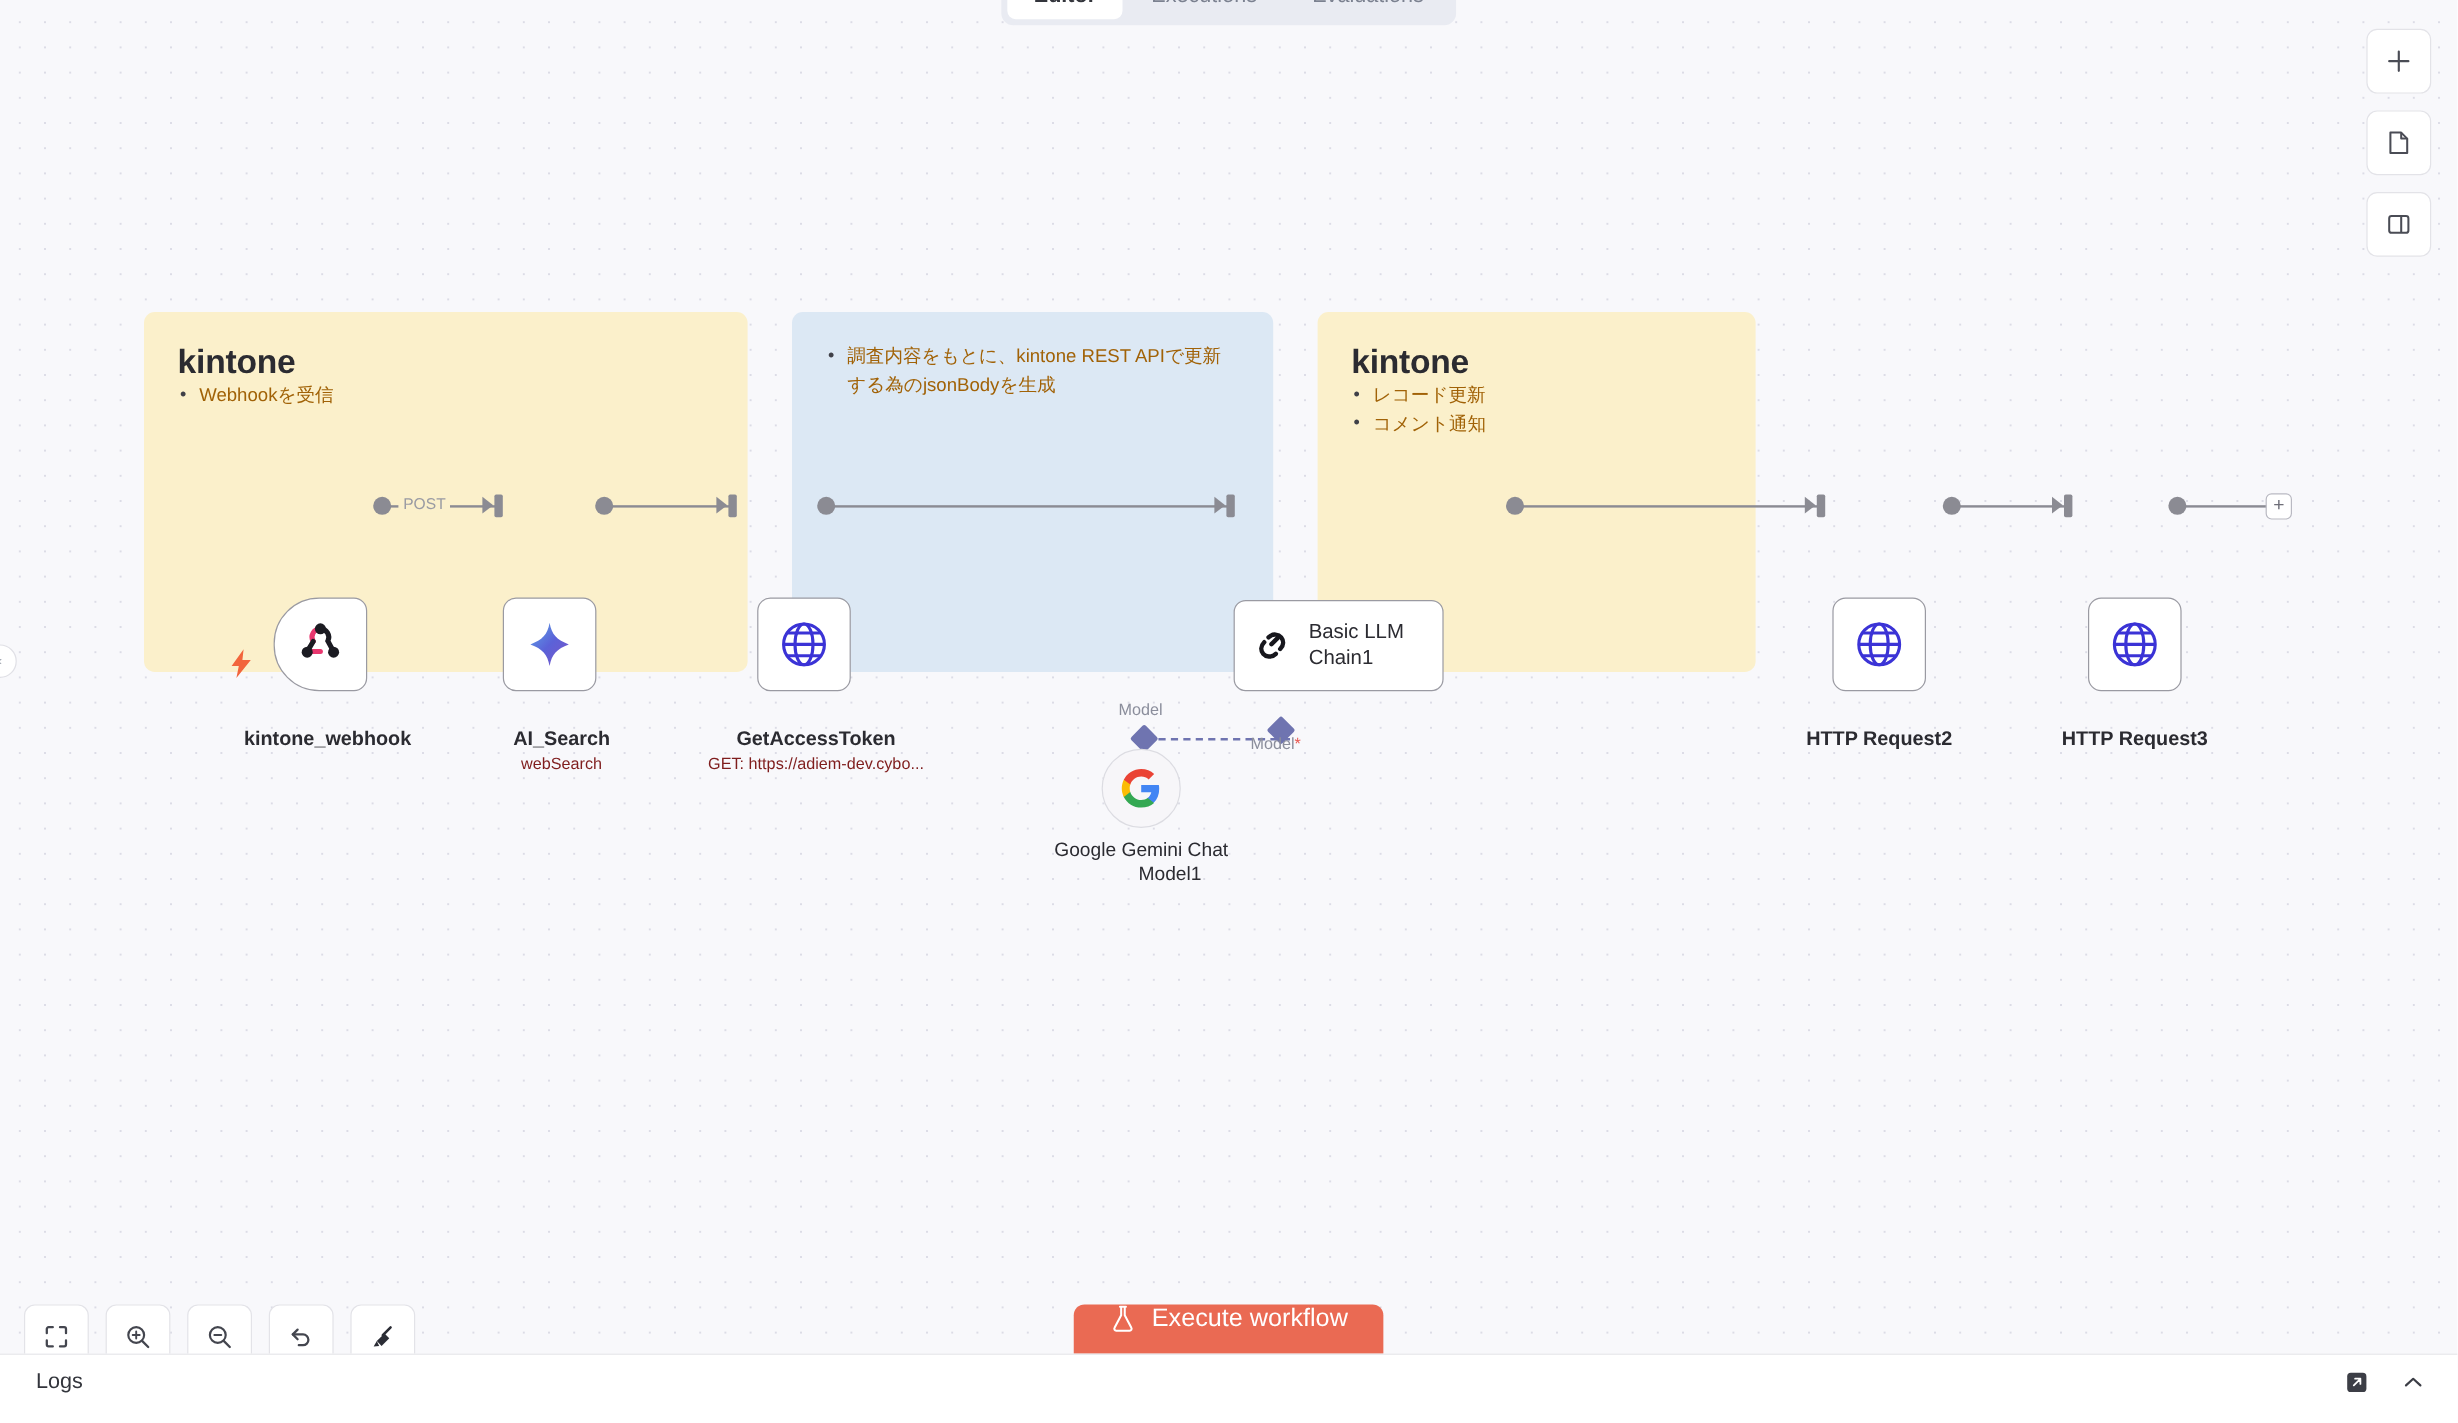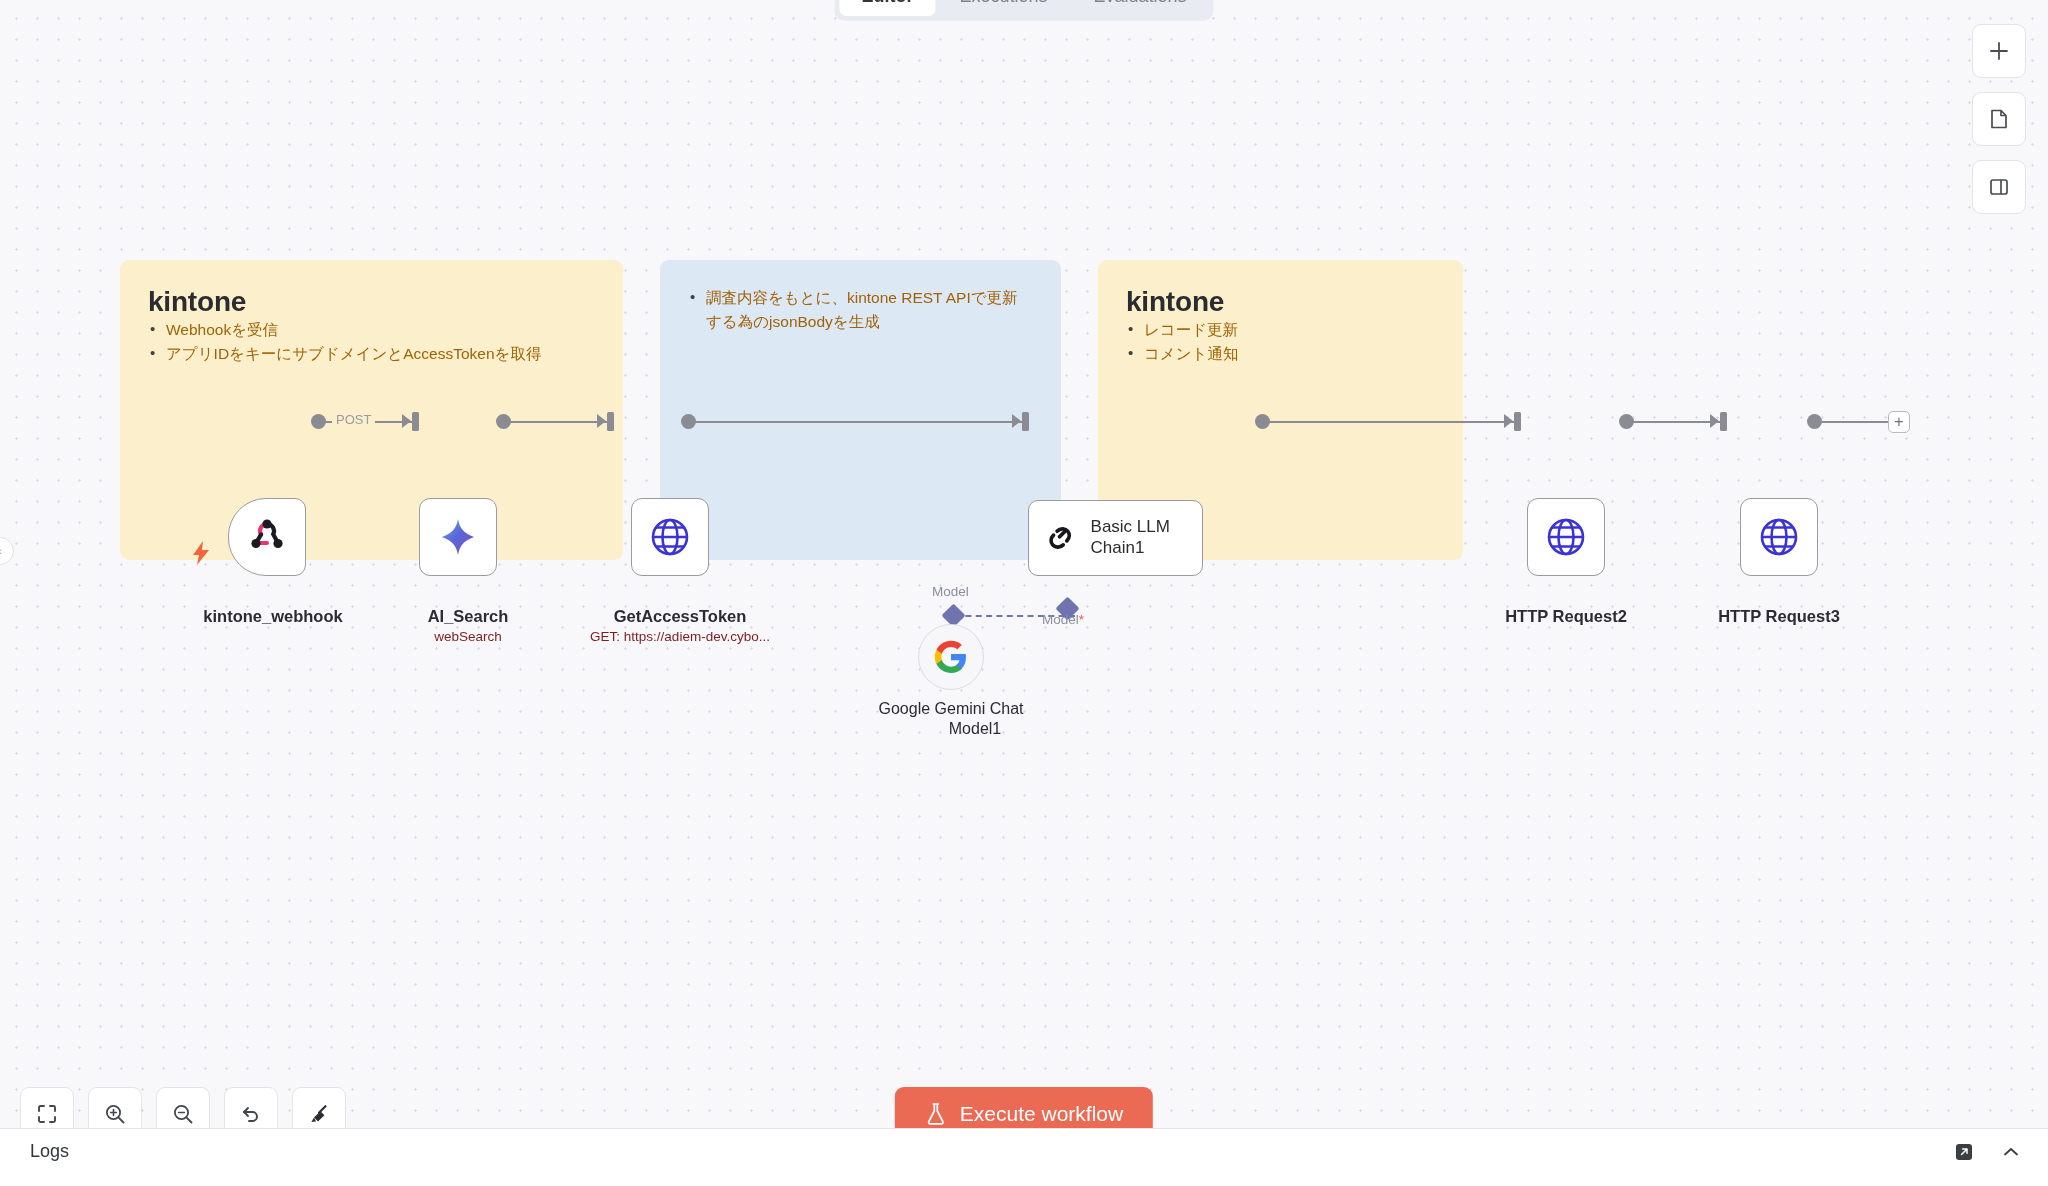--- a/index.html
+++ b/index.html
@@ -159,21 +159,21 @@
     width: 54px; height: 54px; background: #fff;
     border: 1px solid #e3e3e8; border-radius: 9px;
     display: flex; align-items: center; justify-content: center;
     color: #44464f;
   }
 
   
   .execute-btn {
     position: absolute; left: 50%; transform: translateX(-50%);
     bottom: 45px; height: 54px; background: #ea6a53;
-    border-radius: 9px; display: flex; align-items: center;
+    border-radius: 9px; display: flex; align-items: flex-start;
     gap: 13px; padding: 0 30px; z-index: 30;
     color: #fff; font-size: 21px; font-weight: 500;
   }
 
   
   .logs-bar {
     position: absolute; left: 0; bottom: 12px; width: 2048px; height: 46px;
     background: #fff; border-top: 1px solid #e6e6ea;
     display: flex; align-items: center; z-index: 50;
   }
@@ -217,21 +217,20 @@
         <rect x="3" y="4" width="16" height="14" rx="2" fill="none" stroke="#4a4c55" stroke-width="1.7"></rect>
         <path d="M13 4v14" stroke="#4a4c55" stroke-width="1.7"></path>
       </svg>
     </div>
   </div>
 
   <div class="sticky yellow" id="sticky-note-kintone-left">
     <h2>kintone</h2>
     <ul>
       <li>Webhookを受信</li>
-      <li>アプリIDをキーにサブドメインとAccessTokenを取得</li>
     </ul>
   </div>
 
   <div class="sticky blue" id="sticky-note-ai">
     <ul>
       <li>調査内容をもとに、kintone REST APIで更新する為のjsonBodyを生成</li>
     </ul>
   </div>
 
   <div class="sticky yellow" id="sticky-note-kintone-right">

